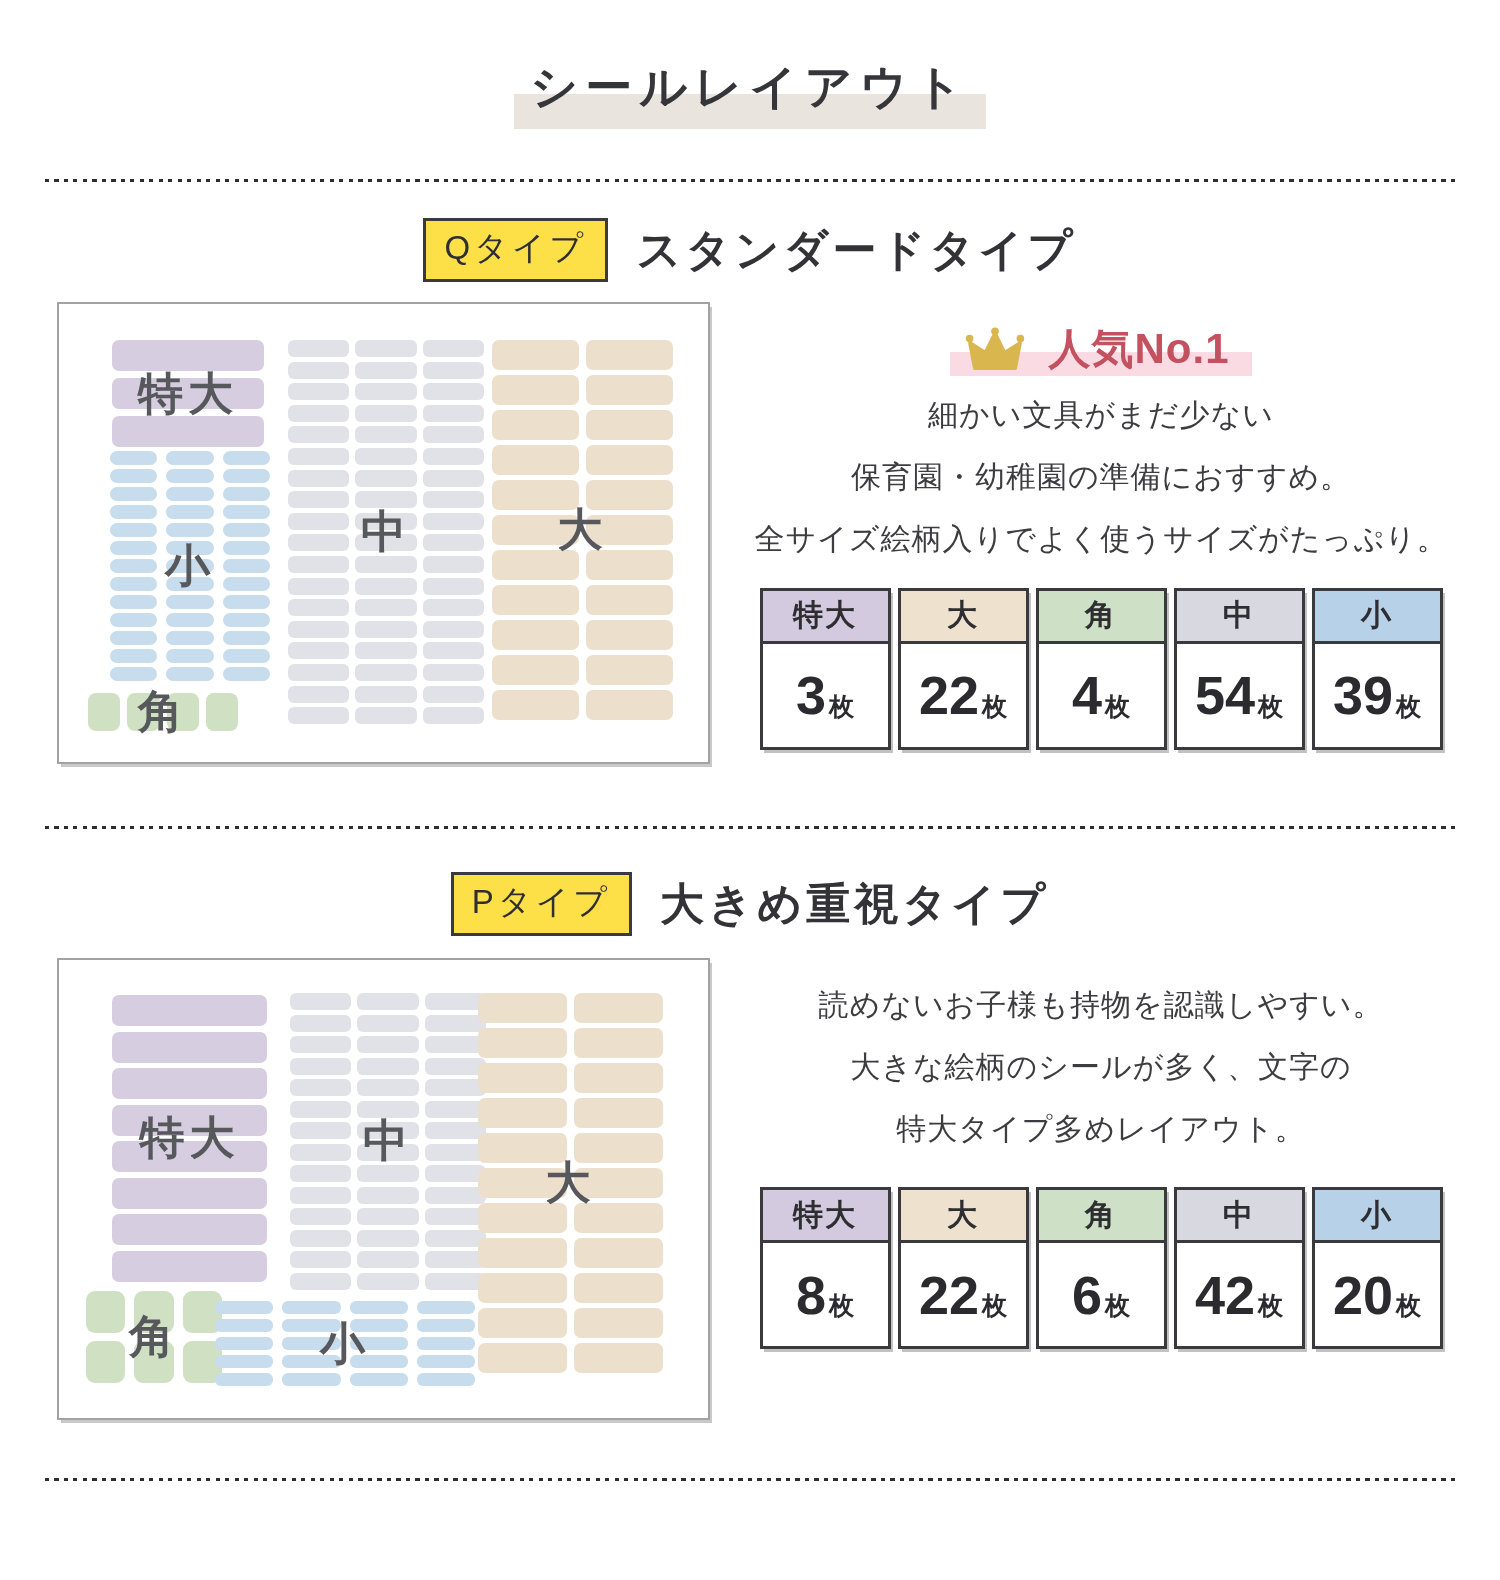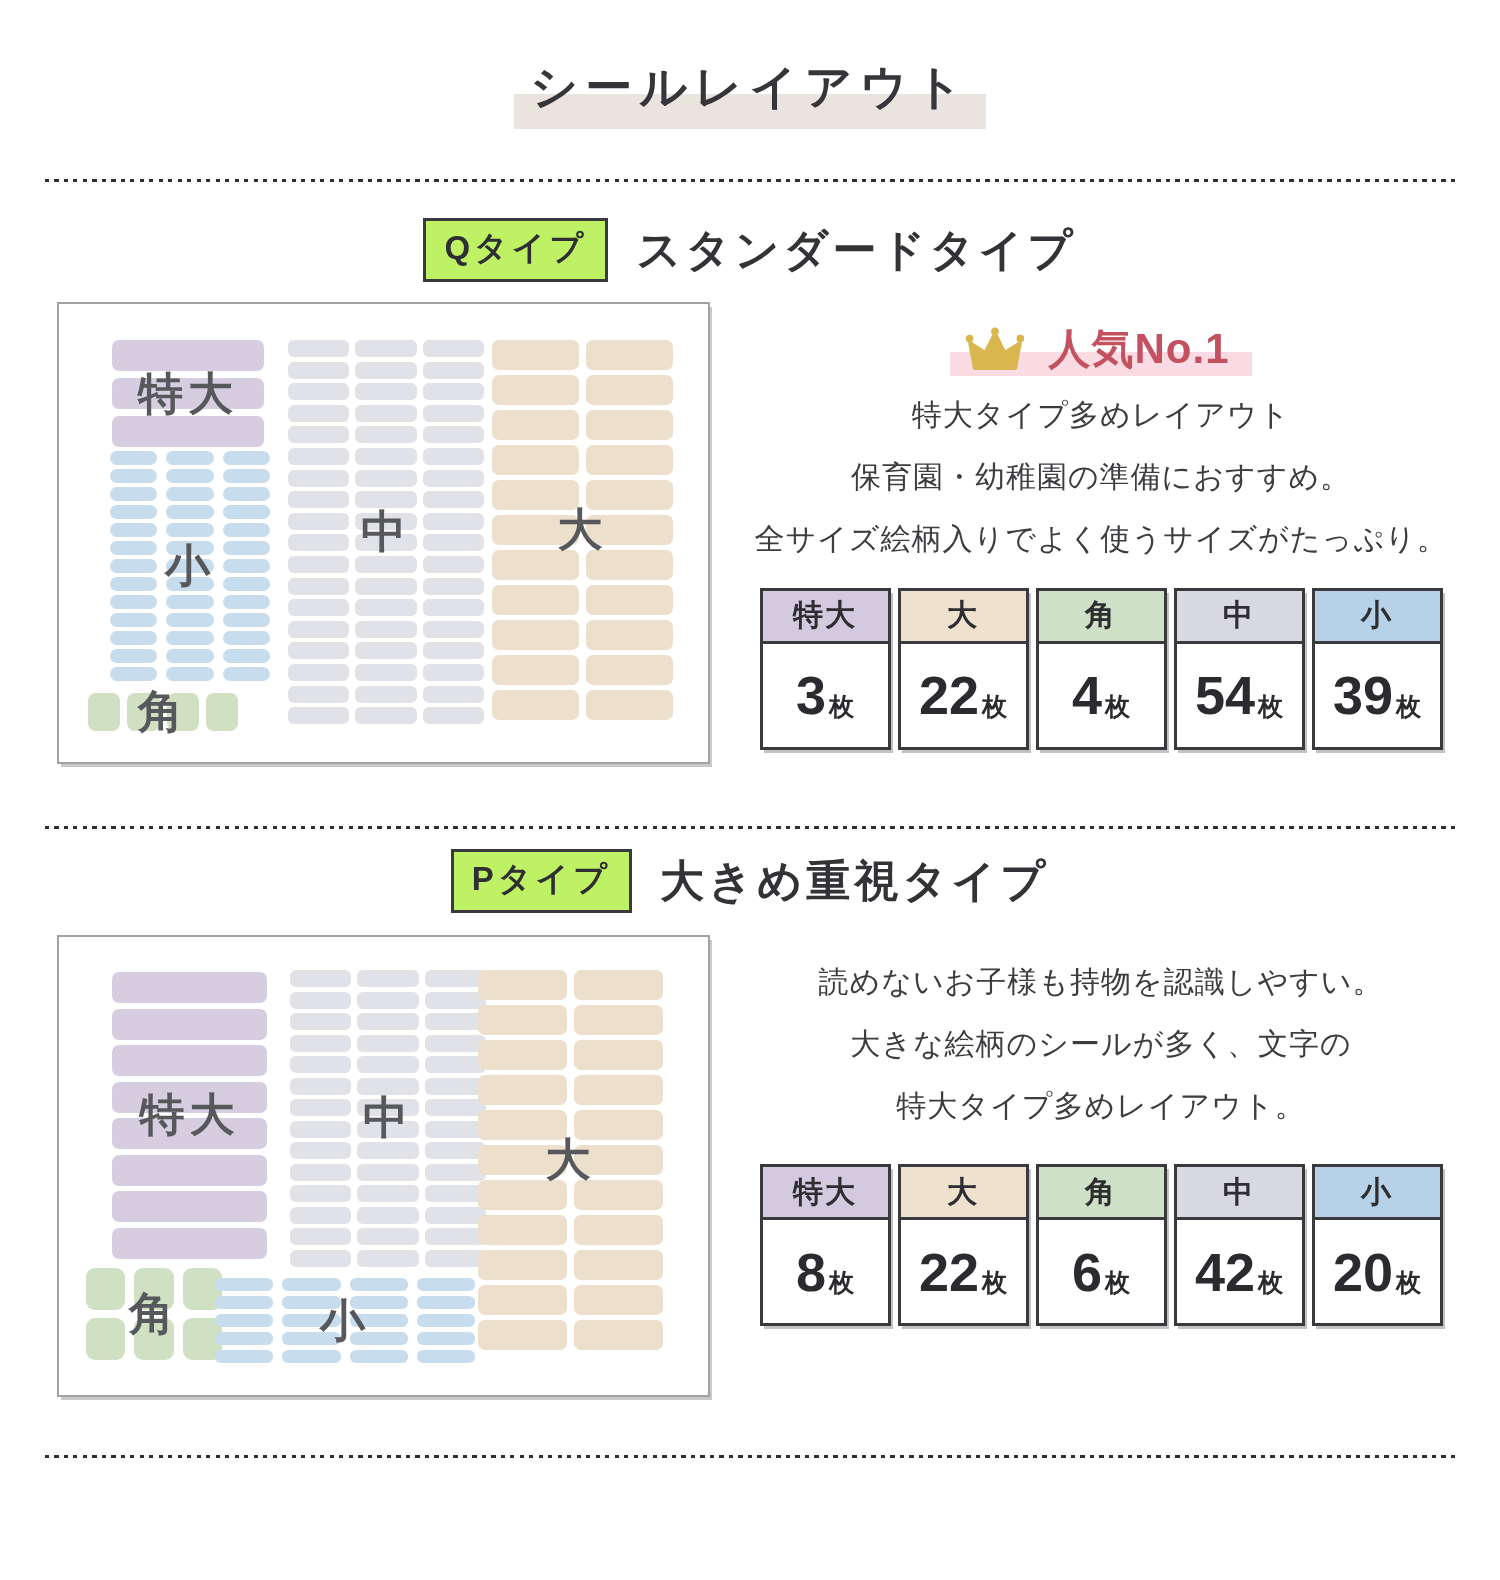--- a/index.html
+++ b/index.html
@@ -21,25 +21,25 @@
     height:3px; margin:0 45px;
     background-image:repeating-linear-gradient(90deg,#2e2e2e 0 4px,transparent 4px 9.5px);
   }
   .sep-1 { margin-top:50px; }
   .sep-2 { margin-top:62px; }
   .sep-3 { margin-top:58px; }
 
   
   .type-head { display:flex; justify-content:center; align-items:center; gap:28px; }
   .head-q { margin-top:36px; }
-  .head-p { margin-top:20px;text-align:right; }
+  .head-p { margin-top:43px;text-align:right; }
   .type-tag {
     border:3px solid #3a3a3e; color:#2f2f33;
-    font-size:33px; font-weight:700; letter-spacing:4px;
-    padding:5px 18px 8px 18px; background:#bef264;
+    font-size:33px; font-weight:400; letter-spacing:4px;
+    padding:5px 18px 8px 18px; background:#fde047;
   }
   .type-title { font-size:44px; font-weight:700; letter-spacing:4px; color:#333337; }
 
   
   .type-row { display:flex; margin-top:20px; padding:0 40px 0 57px; gap:32px; align-items:flex-start; }
   .row-p { margin-top:22px; }
 
   .sheet {
     position:relative; flex:none;
     width:653px; height:462px; background:#fff;
@@ -268,21 +268,21 @@
             <svg class="crown" viewBox="0 0 64 48">
               <path id="crown-path" d="M11 44 L6 18 L22 28 L32 8 L42 28 L58 18 L53 44 Z" stroke-width="4" stroke-linejoin="round" fill="#d9b64e" stroke="#d9b64e"></path>
               <circle id="crown-dot-l" cx="5.5" cy="13" r="4" fill="#d9b64e"></circle>
               <circle id="crown-dot-m" cx="32" cy="5.5" r="4" fill="#d9b64e"></circle>
               <circle id="crown-dot-r" cx="58.5" cy="13" r="4" fill="#d9b64e"></circle>
             </svg>
             <span>人気No.1</span>
           </span>
         </div>
         <div class="desc">
-            <div>特大タイプ多めレイアウト</div>
+            <div>細かい文具がまだ少ない</div>
             <div>保育園・幼稚園の準備におすすめ。</div>
             <div>全サイズ絵柄入りでよく使うサイズがたっぷり。</div>
           </div>
         <div class="count-table">
             <div class="count-cell">
               <div class="count-head" style="background: rgb(211, 202, 223);">特大</div>
               <div class="count-body">
                 <span class="count-num">3</span>
                 <span class="count-unit">枚</span>
               </div>

